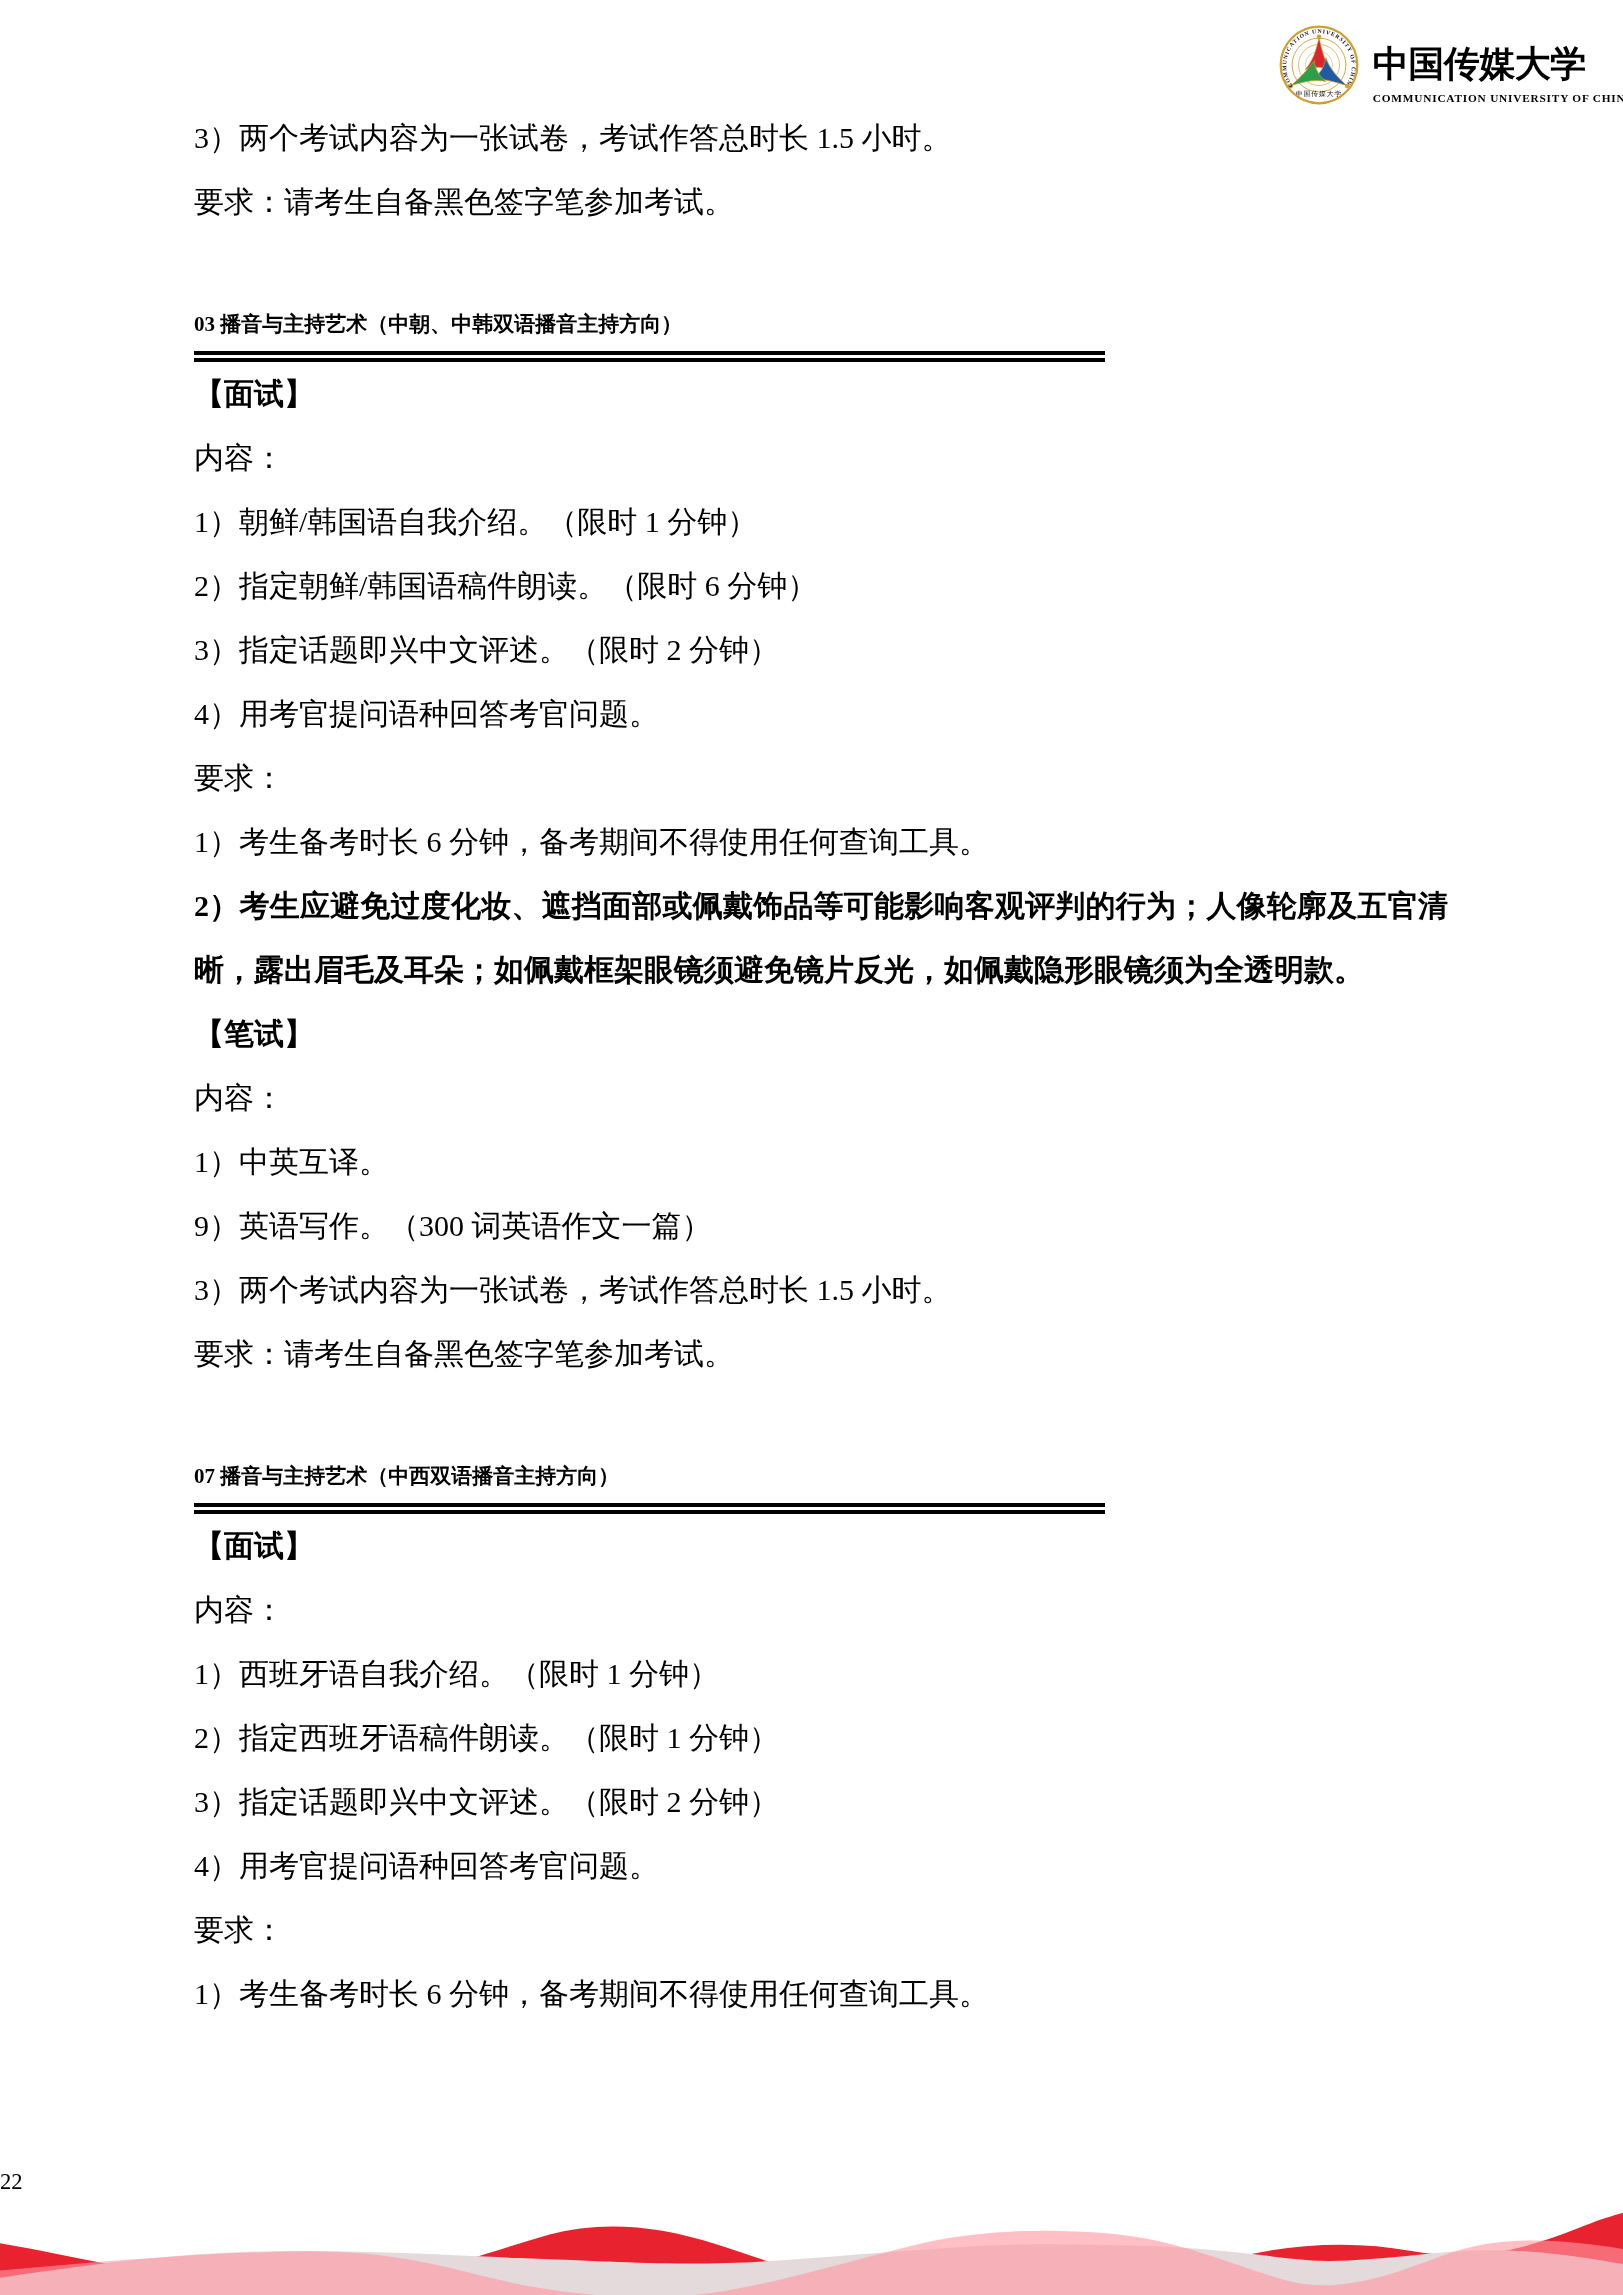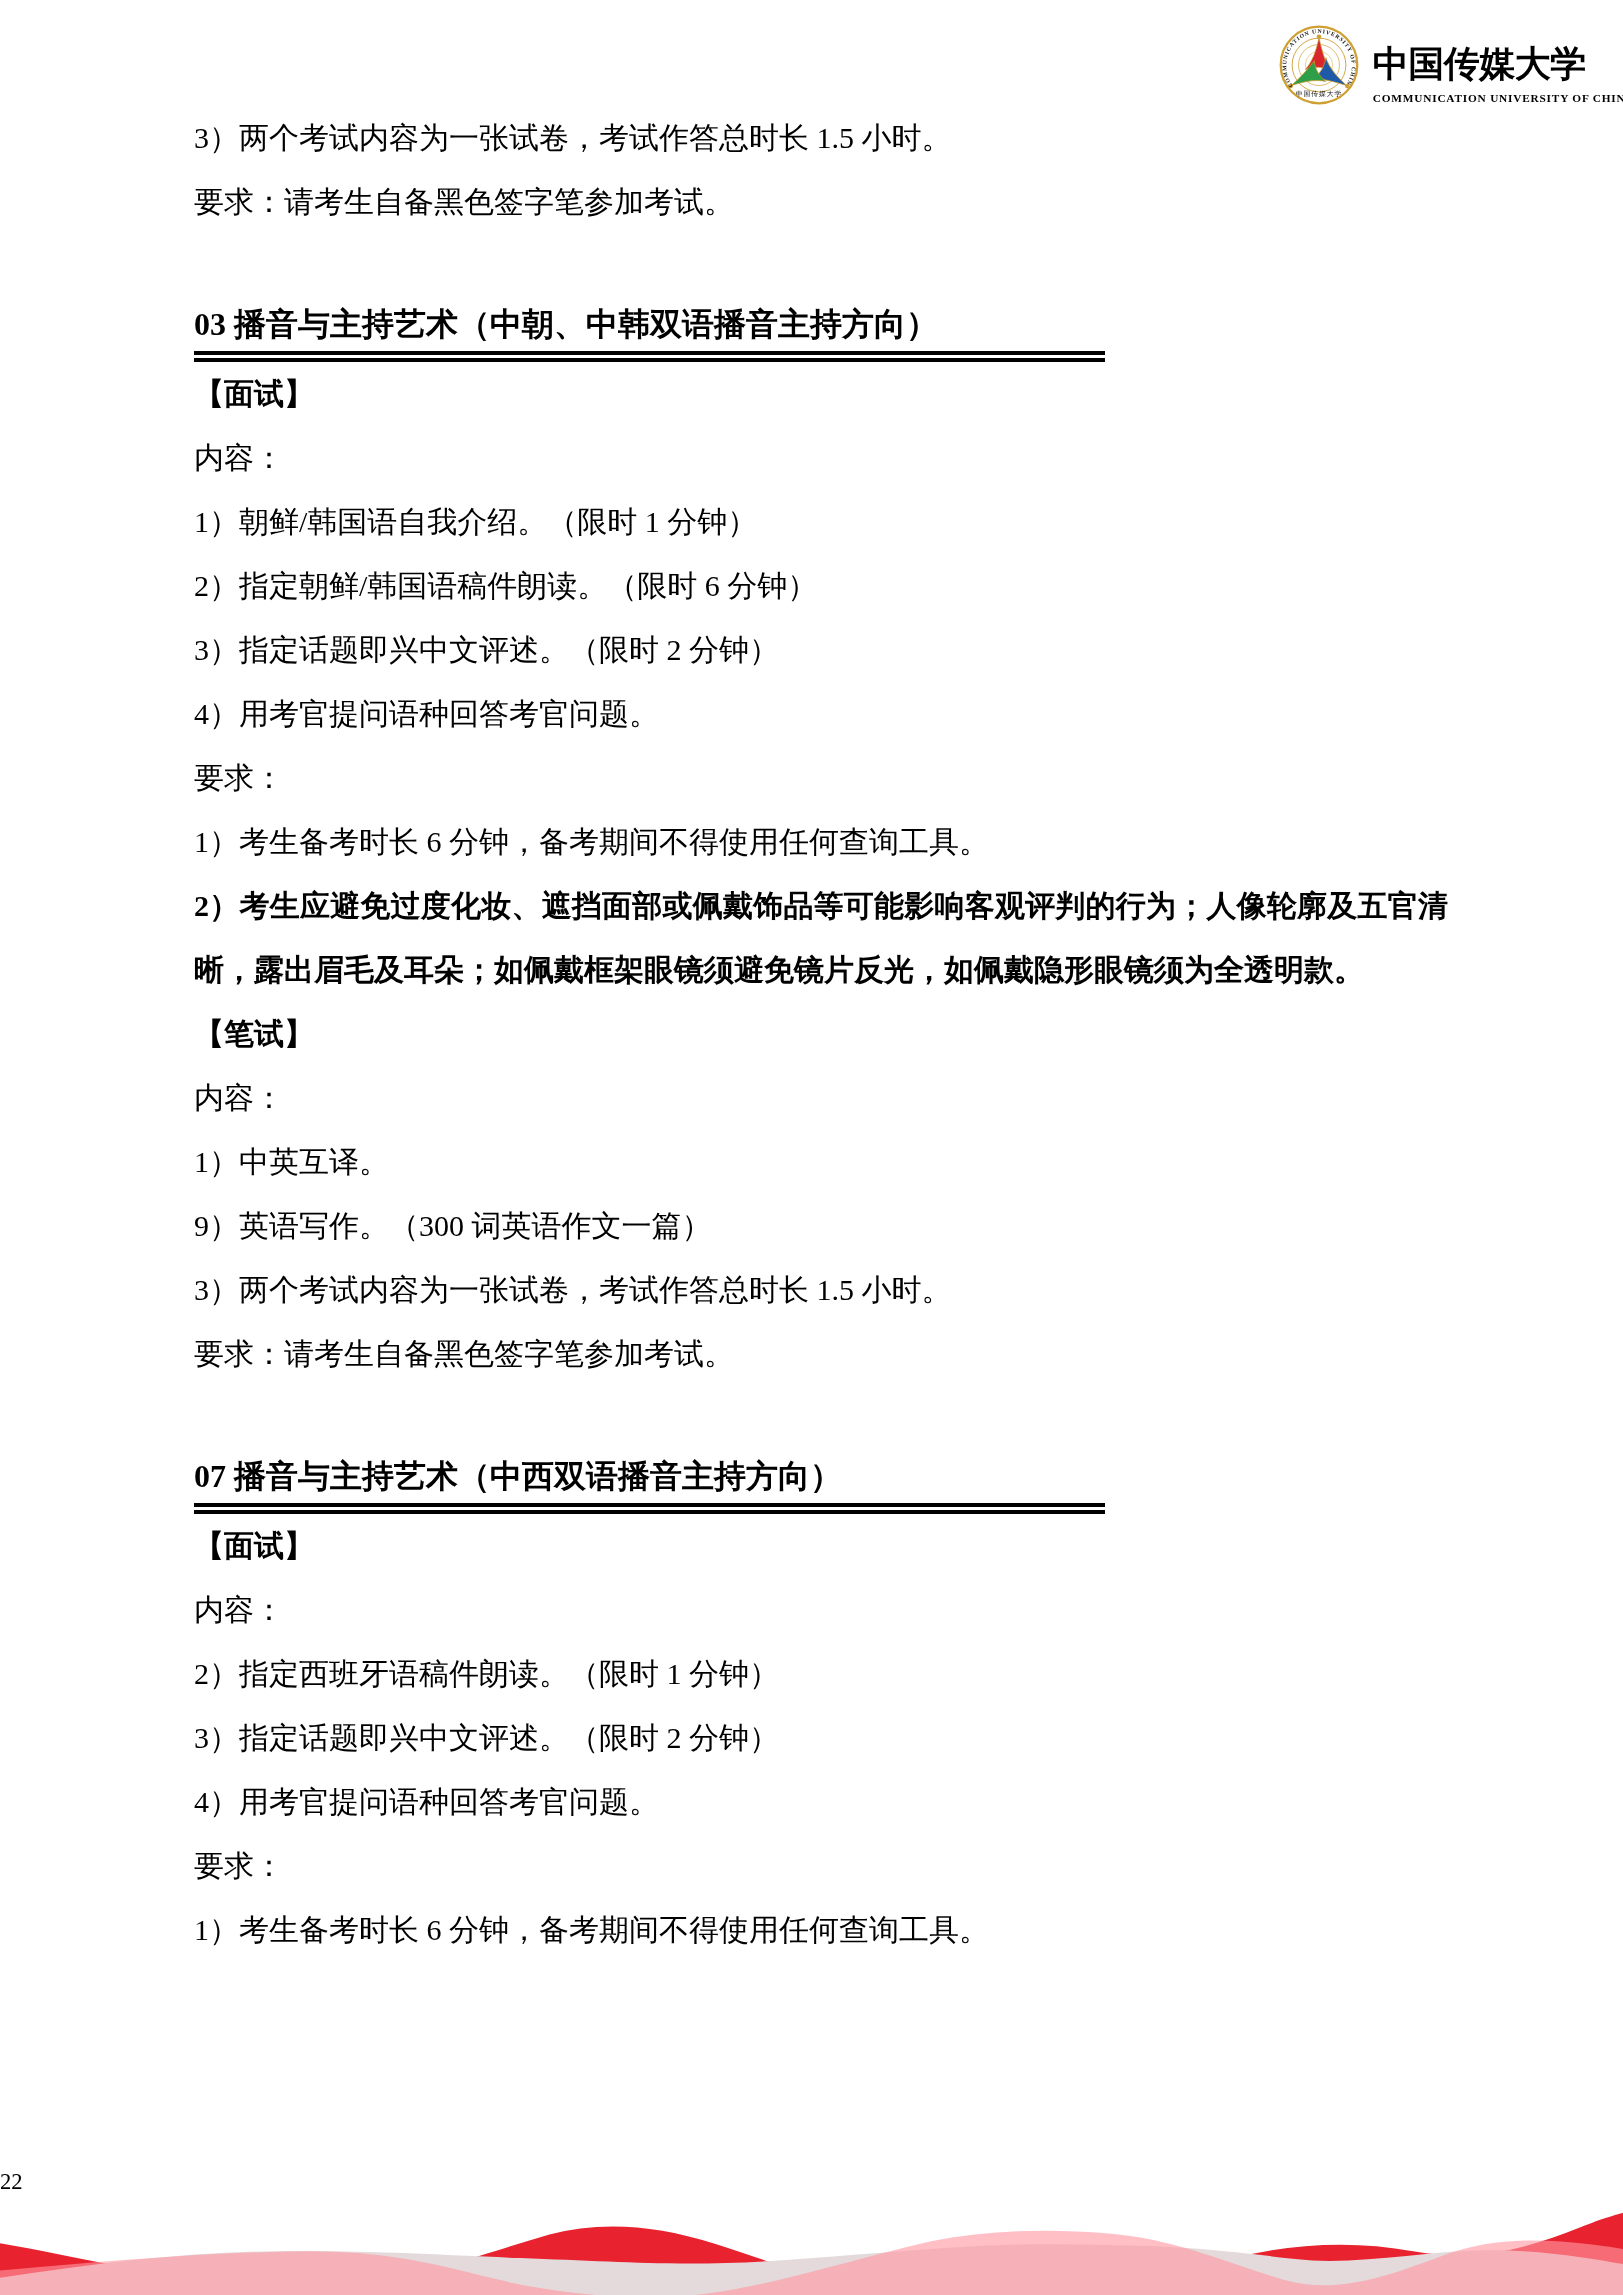--- a/index.html
+++ b/index.html
@@ -30,21 +30,21 @@
   }
 
   
   .content{
     position:absolute;top:106px;left:194px;width:1254px;
     font-size:30px;line-height:64px;
   }
   .content p{margin:0;}
   .spacer{height:64px;}
   .sec-title{
-    font-size:32px;line-height:53px;font-weight:bold;margin:0;
+    font-size:21px;line-height:53px;font-weight:bold;margin:0;
     width:911px;
     border-bottom:11.3px double #000;
   }
   .bold{font-weight:bold;}
   .justify{text-align:justify;font-weight:bold;}
 
   
   .page-number{
     position:absolute;top:2167px;left:0;width:100%;
     text-align:left;font-size:22.6px;line-height:29.4px;
@@ -108,20 +108,21 @@
     <p>1）中英互译。</p>
     <p>9）英语写作。（300 词英语作文一篇）</p>
     <p>3）两个考试内容为一张试卷，考试作答总时长 1.5 小时。</p>
     <p>要求：请考生自备黑色签字笔参加考试。</p>
 
     <div class="spacer"></div>
 
     <h2 class="sec-title">07 播音与主持艺术（中西双语播音主持方向）</h2>
     <p class="bold">【面试】</p>
     <p>内容：</p>
+    <p>1）西班牙语自我介绍。（限时 1 分钟）</p>
     <p>2）指定西班牙语稿件朗读。（限时 1 分钟）</p>
     <p>3）指定话题即兴中文评述。（限时 2 分钟）</p>
     <p>4）用考官提问语种回答考官问题。</p>
     <p>要求：</p>
     <p>1）考生备考时长 6 分钟，备考期间不得使用任何查询工具。</p>
   </div>
 
   <div class="page-number">22</div>
 
   <svg class="waves" viewBox="0 0 3308 185" preserveAspectRatio="none">

